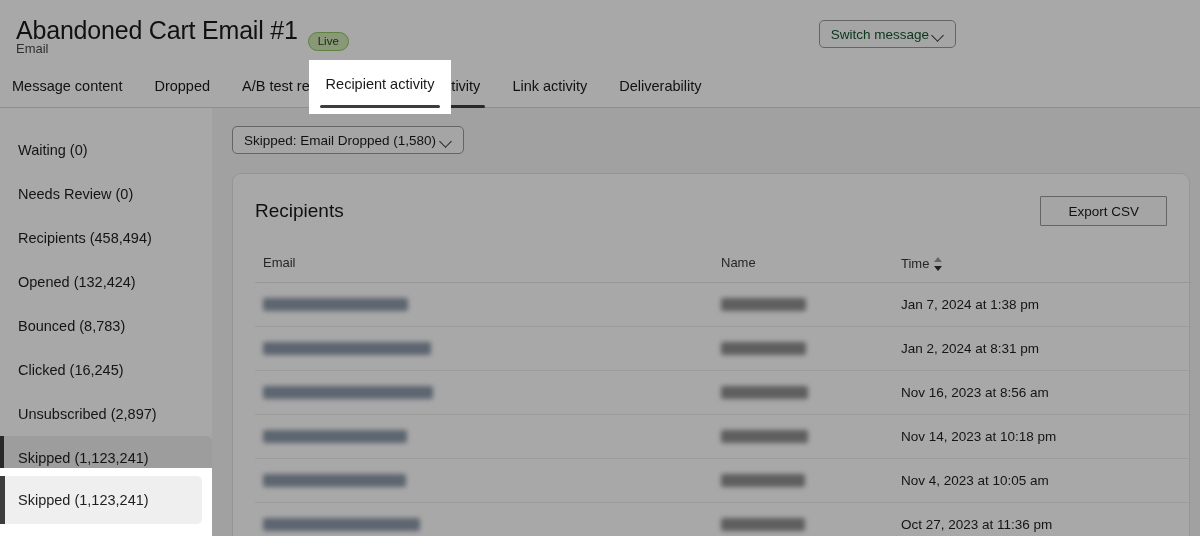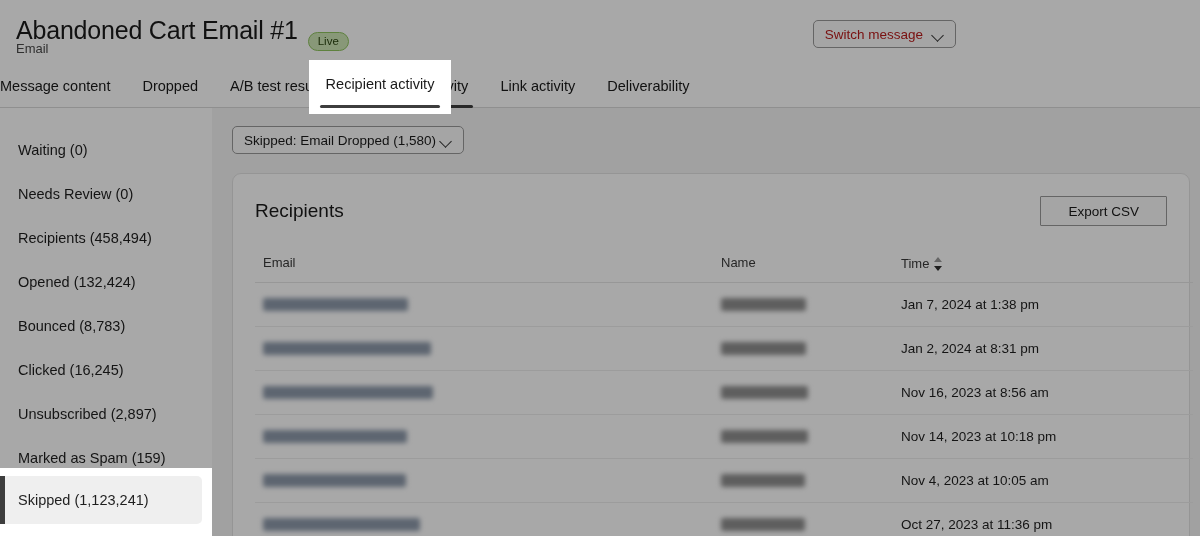--- a/index.html
+++ b/index.html
@@ -47,46 +47,46 @@
     background: #cfe7b7;
     border: 1px solid #8fc45f;
     font-size: 11.5px; color: #29430f; line-height: 1; margin-top: 24px;
   }
   #subtitle {
     position: absolute; left: 8px; top: 41px;
     font-size: 13px; color: #4a4a4a;
   }
   #switch-message-button {
     position: absolute; right: 8px; top: 20px;
-    display: flex; align-items: center; gap: 10px;
+    display: flex; align-items: center; gap: 4px;
     height: 28px; padding: 0 11px;
     background: #fbfbfb;
     border: 1px solid #9a9a9a;
     border-radius: 5px;
-    font-size: 13.5px; color: #b91c1c;
+    font-size: 13.5px; color: #14532d;
     cursor: pointer;
   }
   .chev {
     display: inline-block; width: 11px; height: 7px;
     position: relative;
   }
   .chev::before {
     content: ""; position: absolute; left: 0; top: 0;
     width: 8px; height: 8px;
     border-left: 1.6px solid #333; border-bottom: 1.6px solid #333;
     transform: rotate(-45deg);
   }
 
   
   #tab-bar {
     position: absolute; top: 64px; left: 0;
     width: 1200px; height: 44px;
     border-bottom: 1px solid #d9d9d9;
     display: flex; align-items: flex-start;
-    padding-left: 0;
+    padding-left: 12px;
     z-index: 5;
   }
   .tab {
     position: relative;
     height: 44px;
     display: flex; align-items: center;
     padding: 0 16px;
     font-size: 14.5px; color: #1a1a1a;
     cursor: pointer;
     white-space: nowrap;
@@ -308,23 +308,20 @@
         <span>Opened (132,424)</span>
       </div>
     <div class="side-item">
         <span>Bounced (8,783)</span>
       </div>
     <div class="side-item">
         <span>Clicked (16,245)</span>
       </div>
     <div class="side-item">
         <span>Unsubscribed (2,897)</span>
-      </div>
-    <div class="side-item">
-        <span>Marked as Spam (159)</span>
       </div>
     <div class="side-item selected">
         <span>Skipped (1,123,241)</span>
       </div>
   </div>
 
   <div id="main">
 
     <div id="filter-dropdown">
       <span>Skipped: Email Dropped (1,580)</span>

